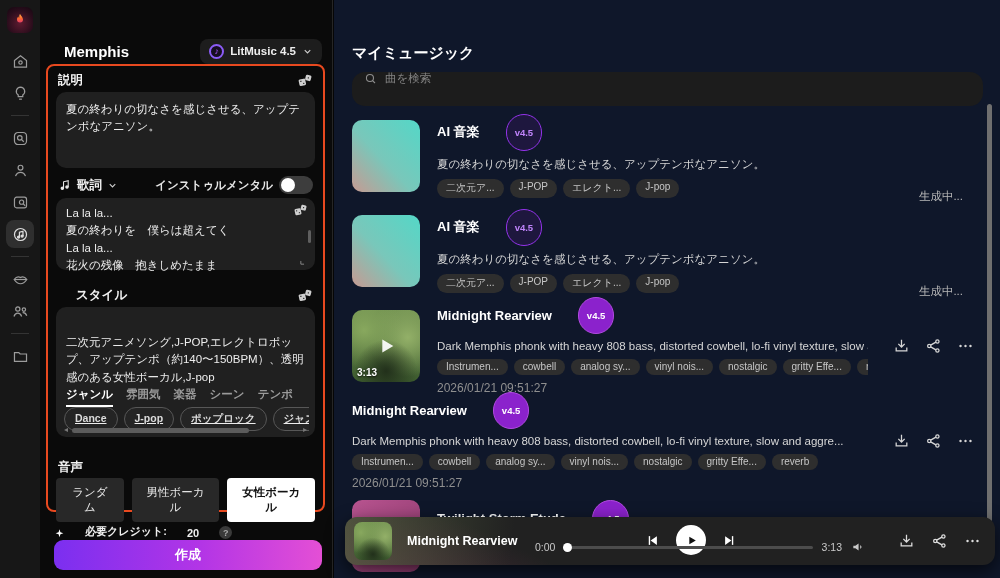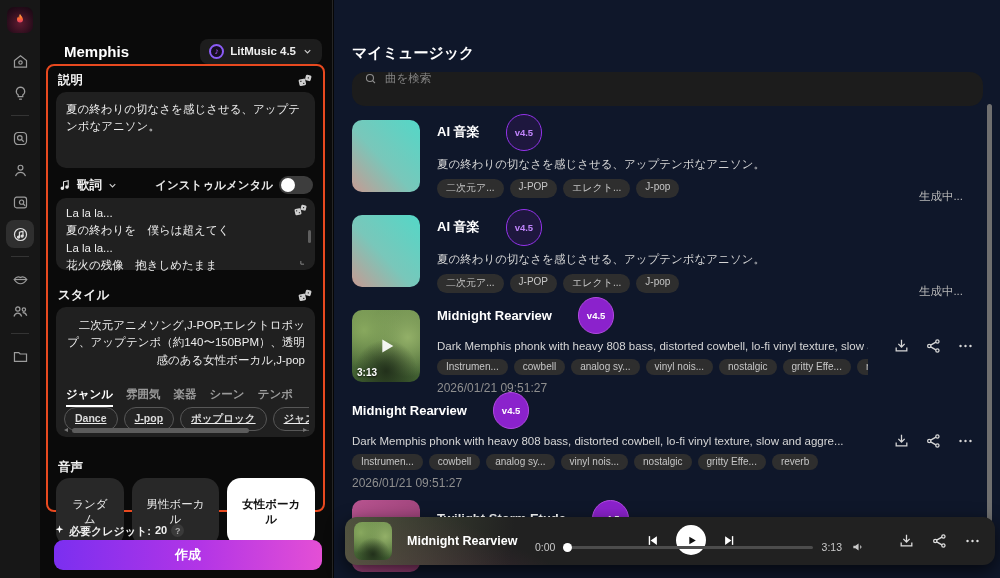--- a/index.html
+++ b/index.html
@@ -47,42 +47,42 @@
   .lyr-left    { display:flex; align-items:center; gap:5px; }
   .lyr-right   { display:flex; align-items:center; gap:6px; font-size:11.5px; font-weight:bold; color:#e8e8e8; }
   .toggle { width:34px; height:18px; border-radius:9px; background:#3d3d3d; position:relative; cursor:pointer; }
   .toggle .knob { position:absolute; left:2px; top:2px; width:14px; height:14px; border-radius:50%; background:#fff; }
   .lyr-area    { position:absolute; left:8px; right:8px; top:132px; height:72px; padding:7px 10px; }
   .lyr-area .dice { position:absolute; right:7px; top:5px; }
   .mini-scroll { position:absolute; right:4px; top:32px; width:3px; height:13px; border-radius:2px; background:#5f5f5f; }
   .expand-ic   { position:absolute; right:5px; bottom:4px; color:#8d8d8d; }
   .lyr-line { white-space:nowrap; overflow:hidden; }
 
-  .style-head { position:absolute; left:10px; right:10px; top:221px;gap:6px; }
+  .style-head { position:absolute; left:28px; right:10px; top:221px;gap:6px; }
   .style-box  { position:absolute; left:8px; right:8px; top:241px; height:130px; overflow:hidden; }
-  .style-text { padding:10px 10px;text-align:right; }
+  .style-text { padding:27px 10px; }
   .style-tabs { position:absolute; left:10px; right:10px; top:79px; display:flex; gap:13px;
                 font-size:11.5px; font-weight:bold; color:#9a9a9a; }
   .style-tab { cursor:pointer; padding-bottom:2px; }
   .style-tab.active { color:#fff; border-bottom:2px solid #fff; }
   .style-tags { position:absolute; left:8px; right:6px; top:100px; display:flex; gap:6px; white-space:nowrap; overflow:hidden;text-decoration:underline; }
   .gtag { border:1px solid #575757; background:#242424; border-radius:999px; padding:3px 10px;
           font-size:10.5px; font-weight:bold; color:#dcdcdc; cursor:pointer; flex:0 0 auto; }
   .hscroll { position:absolute; left:8px; right:8px; bottom:3px; display:flex; align-items:center; gap:4px; }
   .hscroll .arrow { color:#777; font-size:8px; line-height:8px; }
   .hscroll .track { flex:1; height:5px; position:relative; }
   .hscroll .thumbh { position:absolute; left:0; top:0; width:78%; height:5px; border-radius:3px; background:#5c5c5c; }
 
   .voice-label { position:absolute; left:10px; top:393px; }
   .voice-row { position:absolute; left:8px; right:8px; top:412px; display:flex; gap:8px; }
-  .vbtn { background:#282828; color:#e9e9e9; font-size:11.5px; border-radius:14px; padding:19px 13px;
+  .vbtn { background:#282828; color:#e9e9e9; font-size:11.5px; border-radius:4px; padding:7px 13px;
           cursor:pointer; font-family:"Liberation Sans",sans-serif; border:none; }
   .vbtn.selected { background:#fff; color:#121212; font-weight:bold; }
 
-  .credits { position:absolute; left:14px; top:524px; display:flex; align-items:flex-start; gap:4px;
+  .credits { position:absolute; left:14px; top:524px; display:flex; align-items:flex-end; gap:20px;
              font-size:11px; color:#f0f0f0; font-weight:bold; }
   .qmark { width:13px; height:13px; border-radius:50%; background:#3a3a3a; color:#aaa; font-size:9px;
            display:flex; align-items:center; justify-content:center; cursor:pointer; }
   .create-btn { position:absolute; left:14px; right:10px; top:540px; height:30px; border:none; border-radius:9px;
                 background:linear-gradient(90deg,#7b2ff0 0%, #b335e6 55%, #e44fd5 100%);
                 color:#fff; font-size:13px; font-weight:bold; cursor:pointer;
                 font-family:"Liberation Sans",sans-serif; }
 
   
   .main { position:absolute; left:334px; top:0; right:0; height:578px; background:#0f172a; }

